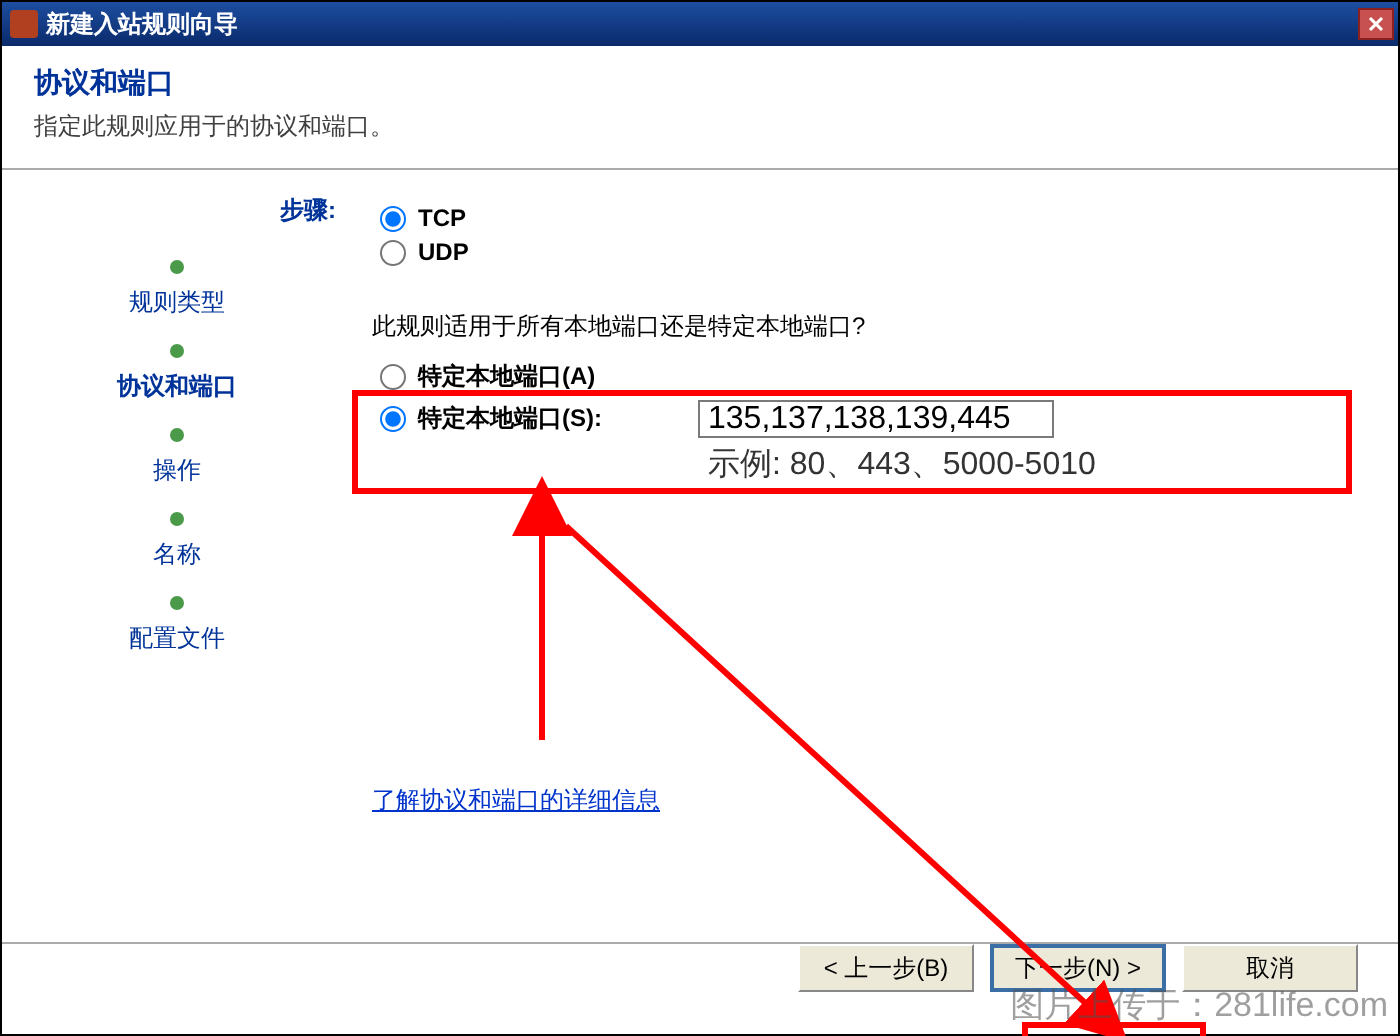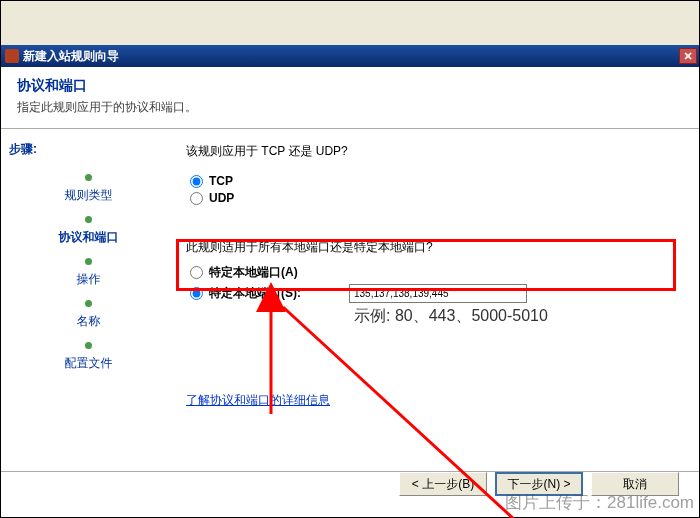--- a/index.html
+++ b/index.html
@@ -1,51 +1,51 @@
 <!DOCTYPE html>
 <html><head>
 <meta charset="utf-8">
 <style>
   * { box-sizing: border-box; margin: 0; padding: 0; font-family: "Microsoft YaHei", SimSun, Arial, sans-serif; }
   body { width: 700px; height: 518px; background: #fff; position: relative; overflow: hidden; }
   
   .window { width: 700px; height: 518px; background: #ece9d8; border: 1px solid #000; display: flex; flex-direction: column; }
   
-  .titlebar { height: 22px; background: linear-gradient(#1d4ea0, #0a2a6b); display: flex; align-items: center; justify-content: space-between; padding: 0 2px 0 4px; color: #fff; font-size: 12px; font-weight: bold; margin-top: 44px; }
+  .titlebar { height: 22px; background: linear-gradient(#1d4ea0, #0a2a6b); display: flex; align-items: center; justify-content: space-between; padding: 0 2px 0 4px; color: #fff; font-size: 12px; font-weight: bold; }
   .titlebar-left { display: flex; align-items: center; gap: 4px; }
   .title-icon { width: 14px; height: 14px; background: #b04020; border-radius: 2px; display: inline-block; }
   .close-btn { width: 18px; height: 16px; background: #c75050; color: #fff; display: flex; align-items: center; justify-content: center; font-size: 11px; font-weight: bold; border: 1px solid #8a2020; cursor: pointer; }
   
   .header { background: #fff; padding: 10px 16px 12px 16px; border-bottom: 1px solid #aaa; }
   .header-title { font-size: 14px; font-weight: bold; color: #003399; margin-bottom: 4px; }
   .header-desc { font-size: 12px; color: #404040; }
   
   .body { flex: 1; display: flex; background: #fff; }
   
   .sidebar { width: 175px; padding: 12px 8px; background: #fff; }
-  .steps-label { font-size: 12px; font-weight: bold; color: #003399; margin-bottom: 10px; }
+  .steps-label { font-size: 12px; font-weight: bold; color: #003399; margin-bottom: 10px; text-align: right; }
   .step-item { display: flex; align-items: center; gap: 6px; padding: 6px 2px; font-size: 12px; color: #003399; cursor: pointer; flex-direction: column; }
   .bullet { width: 7px; height: 7px; border-radius: 50%; background: #4a9a4a; display: inline-block; }
   .step-item.current { font-weight: bold; }
   
   .content { flex: 1; padding: 14px 20px 0 10px; font-size: 12px; color: #000; position: relative; }
   .question { margin-bottom: 14px; }
   .radio-row { display: flex; align-items: center; gap: 6px; margin: 3px 0 3px 4px; }
   .radio-row input[type=radio] { margin: 0; }
   .radio-label { font-size: 12px; }
   .bold { font-weight: bold; }
   
-  .question2 { margin-top: 34px; margin-bottom: 8px; }
+  .question2 { margin-top: 22px; margin-bottom: 8px; }
   
   .highlight-box { position: absolute; border: 3px solid #ff0000; pointer-events: none; }
   .hl1 { left: 0px; top: 110px; width: 500px; height: 52px; }
   .hl2 { left: 335px; top: 426px; width: 92px; height: 36px; }
   
   .port-row { display: flex; align-items: center; gap: 10px; margin: 3px 0 3px 4px; }
-  .port-input { width: 178px; height: 19px; border: 1px solid #7a7a7a; padding: 1px 4px; font-size: 10px; font-family: Arial; }
+  .port-input { width: 178px; height: 19px; border: 1px solid #7a7a7a; padding: 1px 4px; font-size: 16px; font-family: Arial; }
   .example { font-size: 16px; color: #333; margin-left: 168px; margin-top: 2px; }
   
   .learn-link { color: #0033cc; text-decoration: underline; font-size: 12px; position: absolute; bottom: 62px; left: 10px; }
   
   .footer { height: 46px; border-top: 1px solid #aaa; display: flex; justify-content: flex-end; padding: 0 20px; gap: 8px; background: #fff; }
   .btn { min-width: 88px; height: 24px; font-size: 12px; background: #ece9d8; border: 1px solid #888; border-top-color: #fff; border-left-color: #fff; cursor: pointer; padding: 0 8px; }
   .btn-next { border: 2px solid #3a6ea5; }
   
   .watermark { position: absolute; right: 6px; bottom: 4px; font-size: 17px; color: rgba(80,80,80,0.55); pointer-events: none; }
   
@@ -90,21 +90,20 @@
         <span class="bullet"></span>
         <span>名称</span>
       </div>
       <div class="step-item">
         <span class="bullet"></span>
         <span>配置文件</span>
       </div>
     </div>
 
     <div class="content">
-      <div class="question">该规则应用于 TCP 还是 UDP?</div>
 
       <label class="radio-row">
         <input type="radio" name="proto" checked="" style="">
         <span class="radio-label bold">TCP</span>
       </label>
       <label class="radio-row">
         <input type="radio" name="proto" style="">
         <span class="radio-label bold">UDP</span>
       </label>
 

